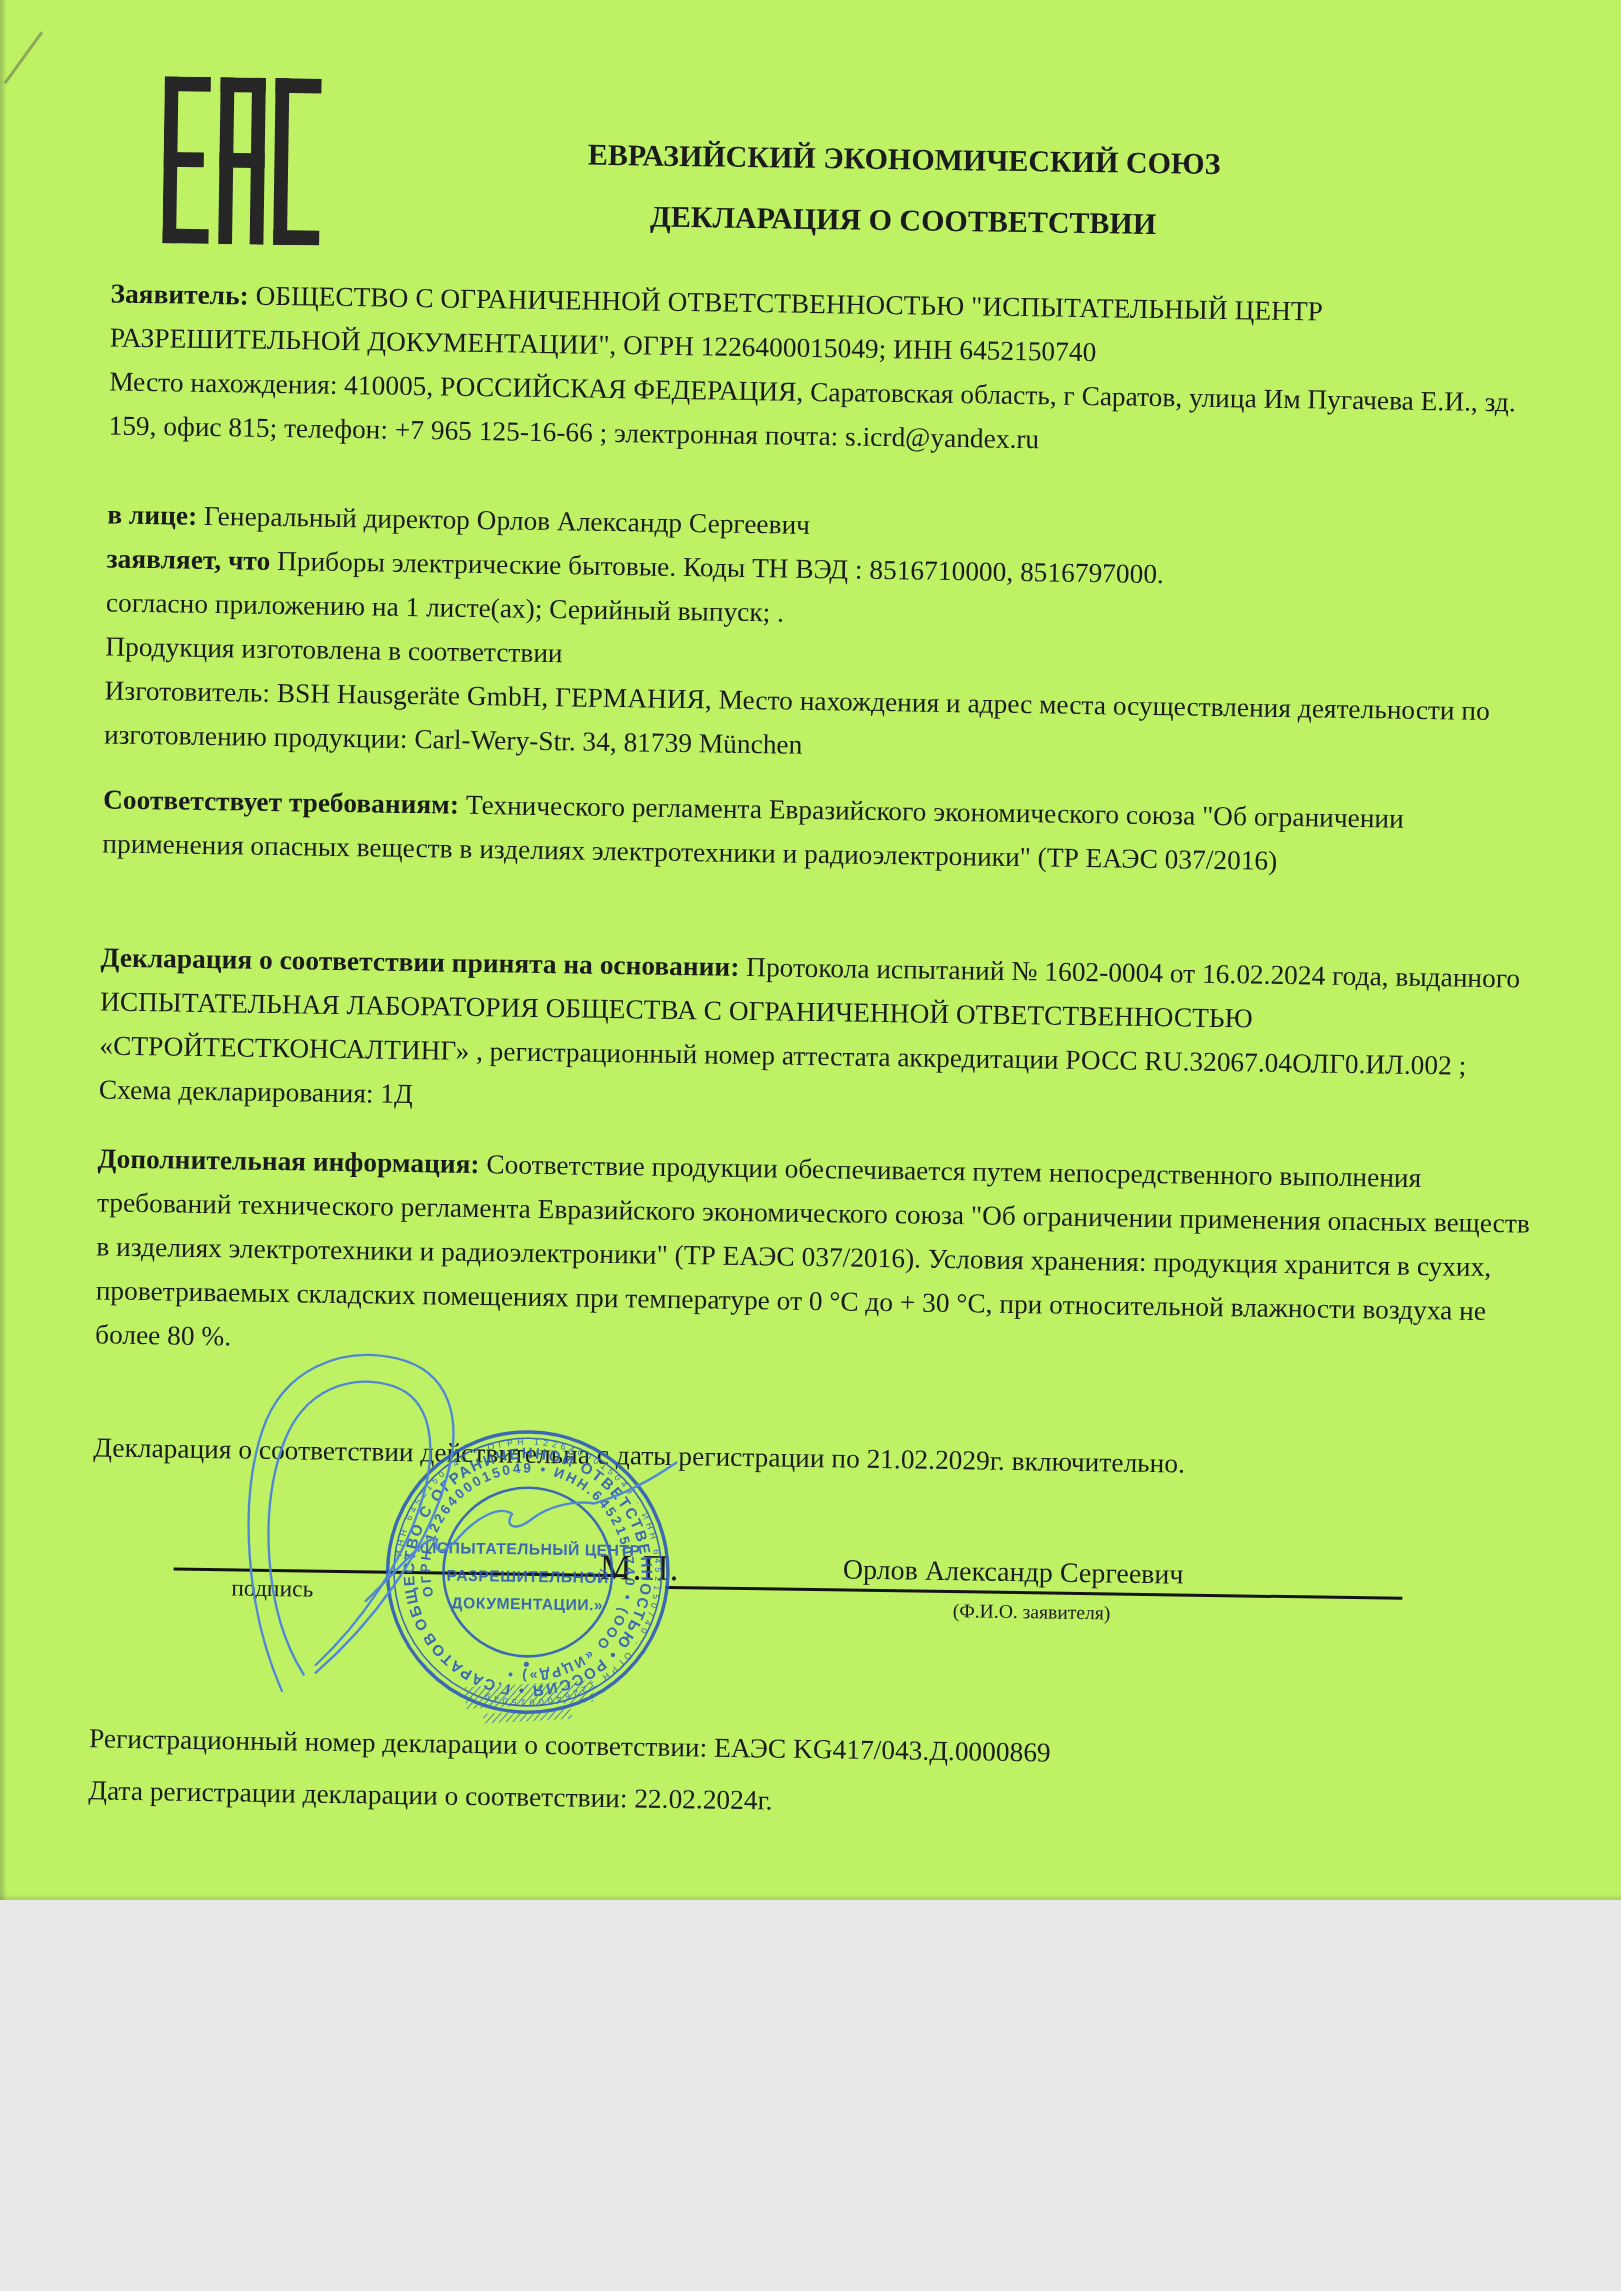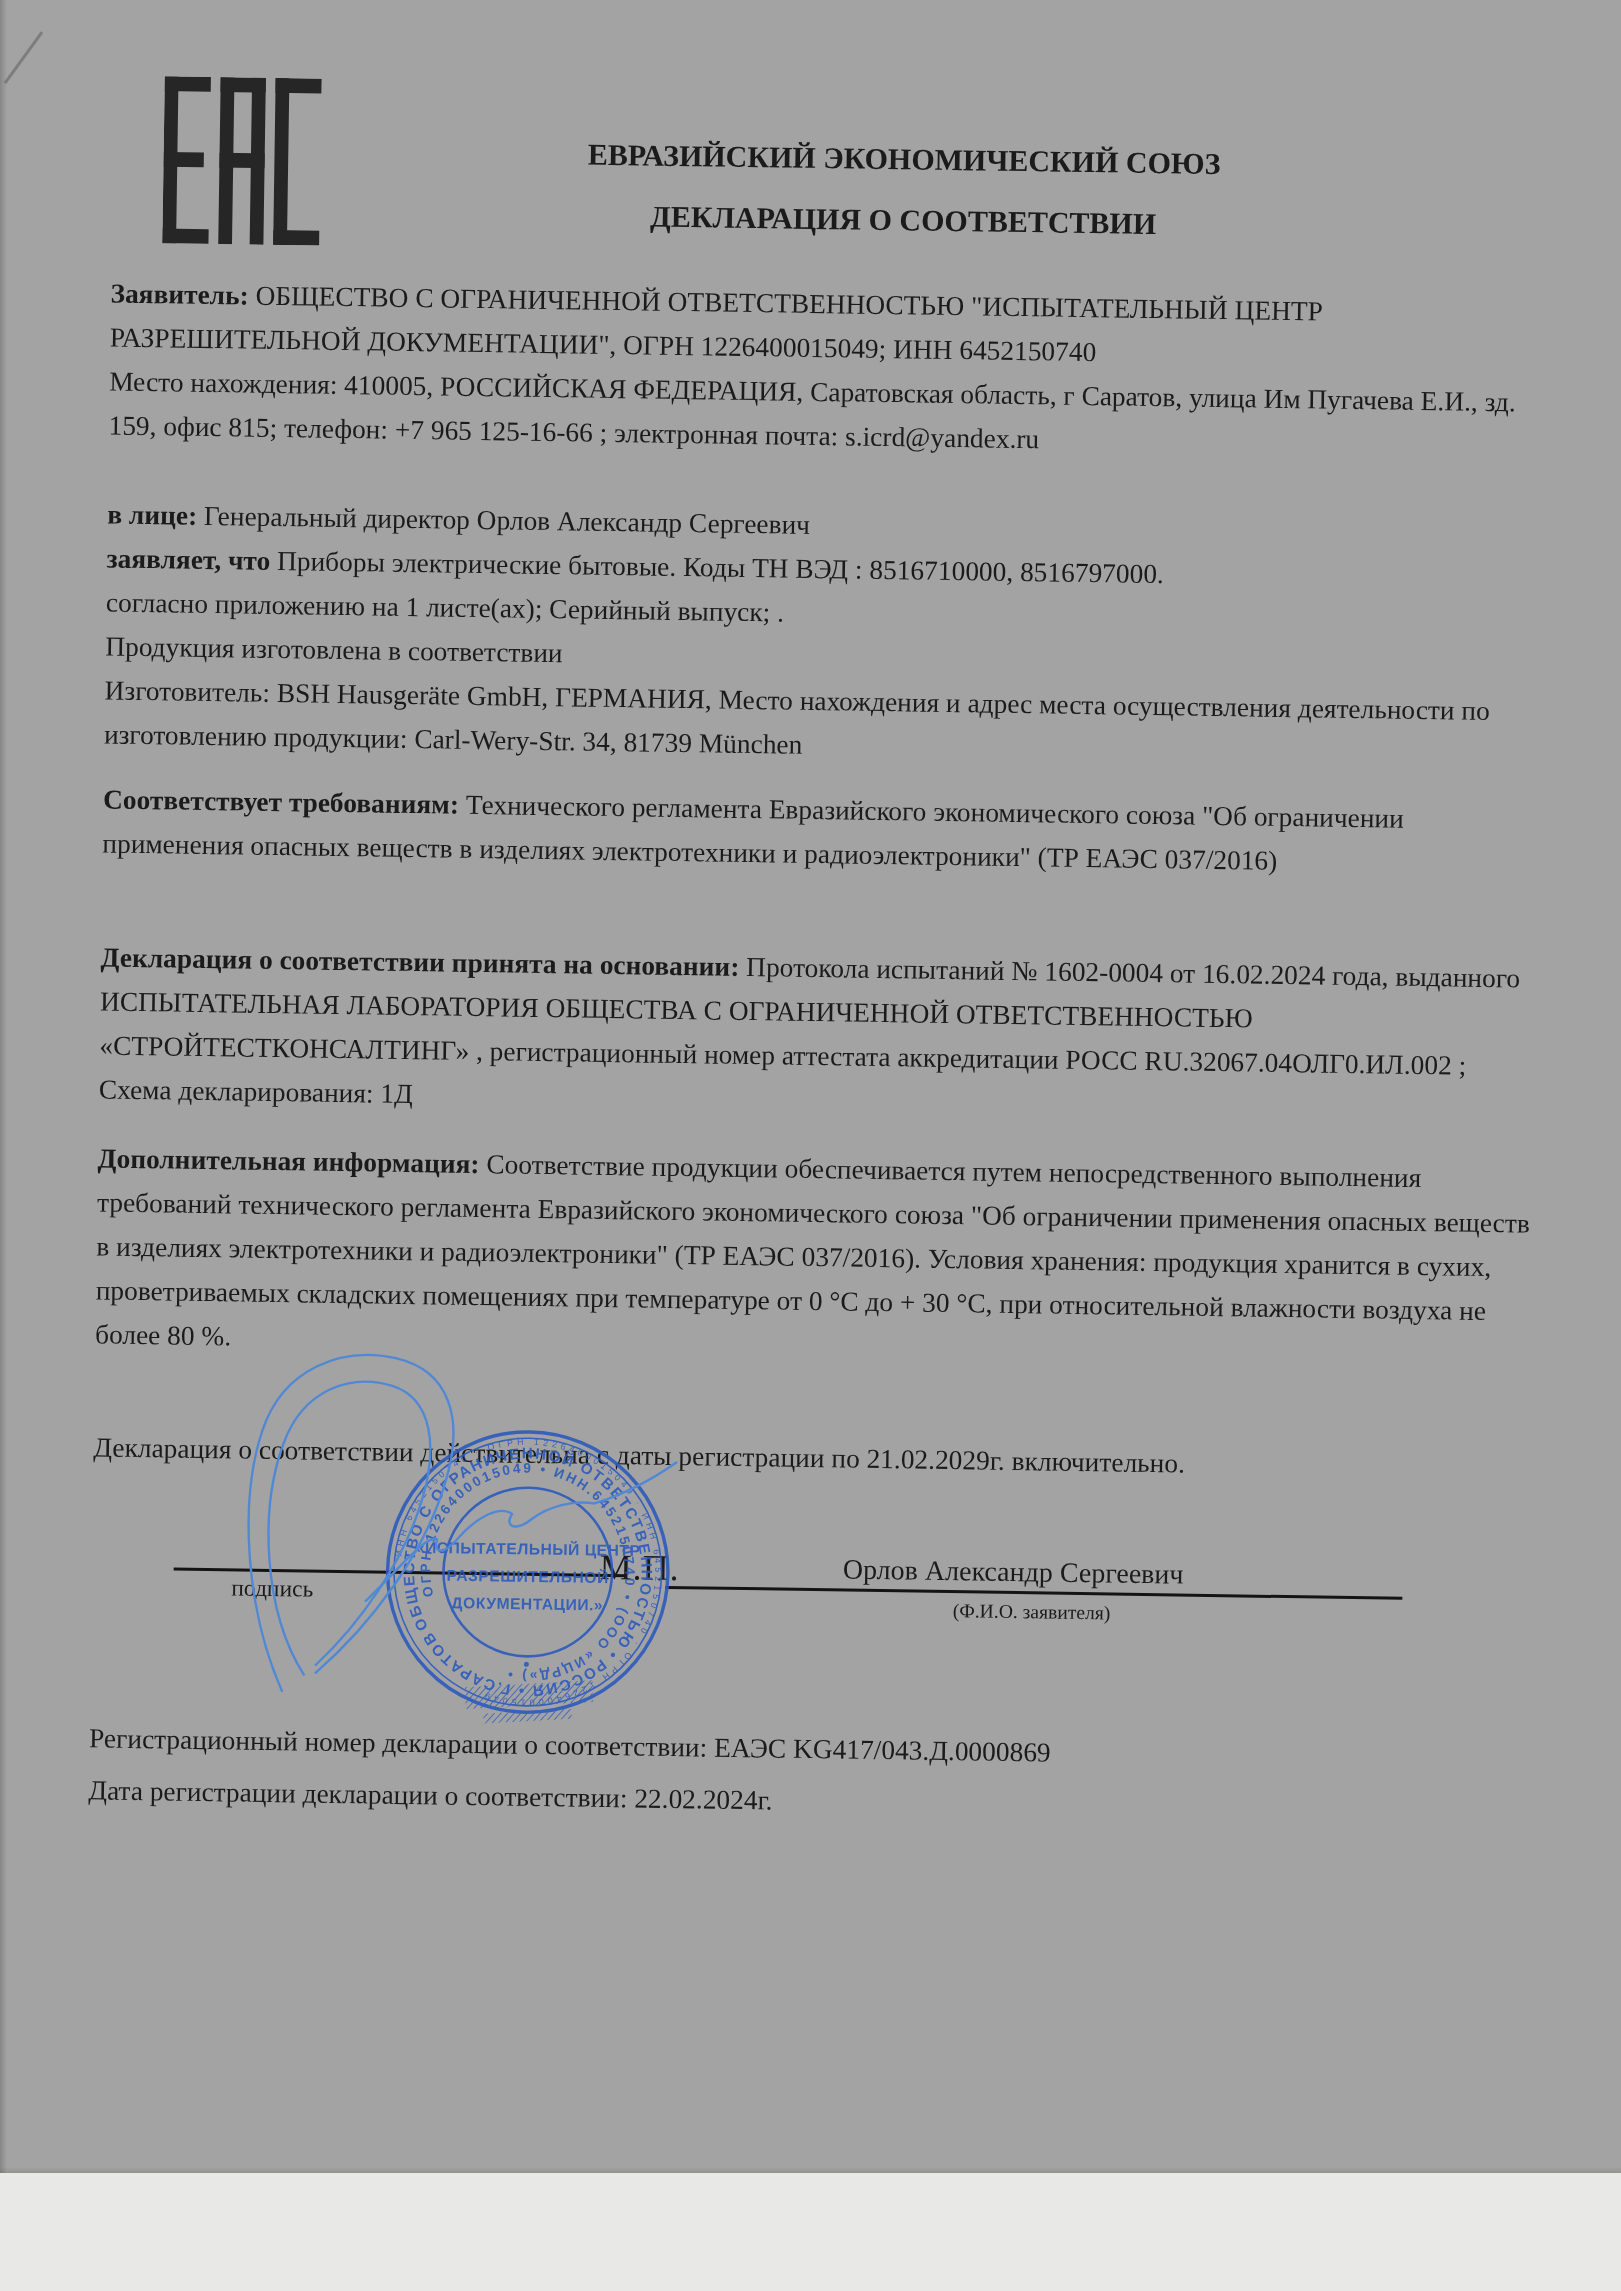--- a/index.html
+++ b/index.html
@@ -1,19 +1,19 @@
 <!DOCTYPE html>
 <html><head>
 <meta charset="utf-8">
 <style>
   html,body{margin:0;padding:0;background:#e8e8e6;}
   .page{
     position:relative;
-    width:1621px;height:2173px;
-    background:#a3a3a3;
+    width:1621px;height:1900px;
+    background:#bef264;
     overflow:hidden;
     font-family:"Liberation Serif","DejaVu Serif",serif;
     color:#1b1b1b;
   }
   
   .edge-left{position:absolute;left:0;top:0;width:6.9px;height:100%;
     background:linear-gradient(to right,rgba(70,70,70,.30),rgba(0,0,0,0));}
   .edge-bottom{position:absolute;left:0;bottom:0;width:100%;height:5.9px;
     background:linear-gradient(to top,rgba(70,70,70,.18),rgba(0,0,0,0));}
   .corner-mark{position:absolute;left:21.6px;top:25.5px;width:2.9px;height:63px;

